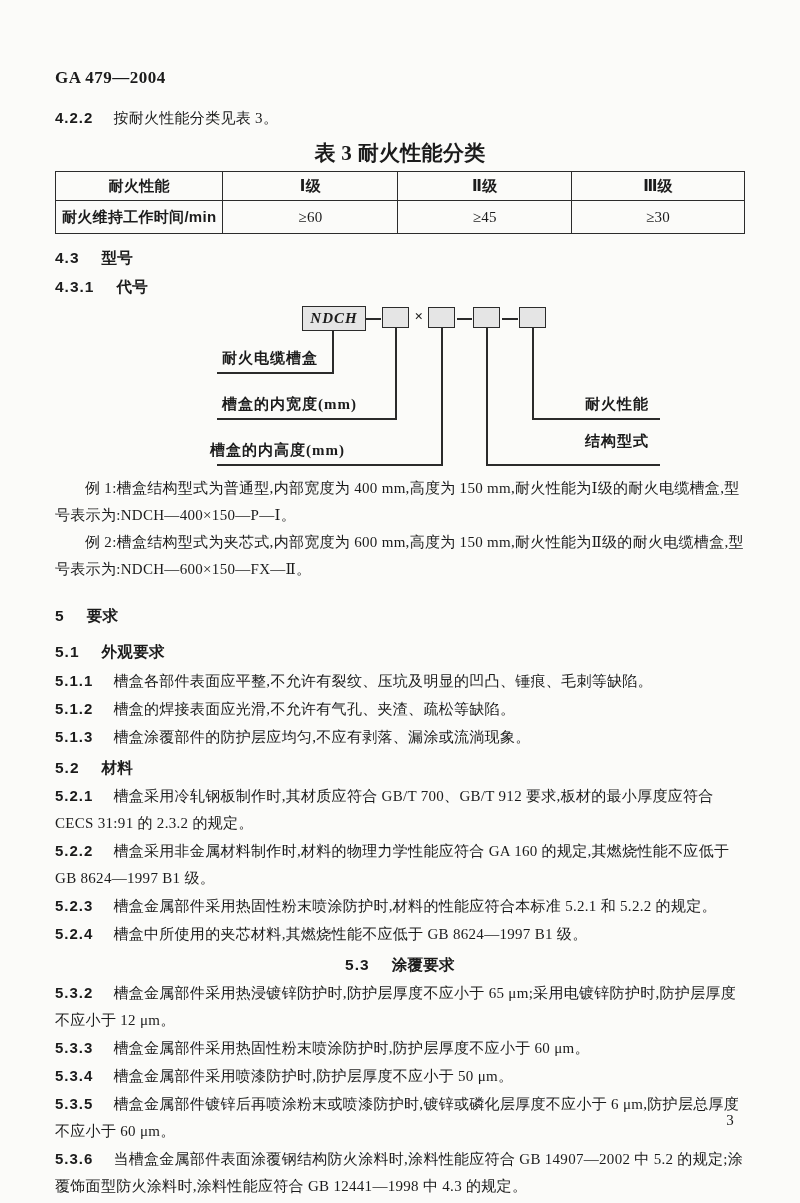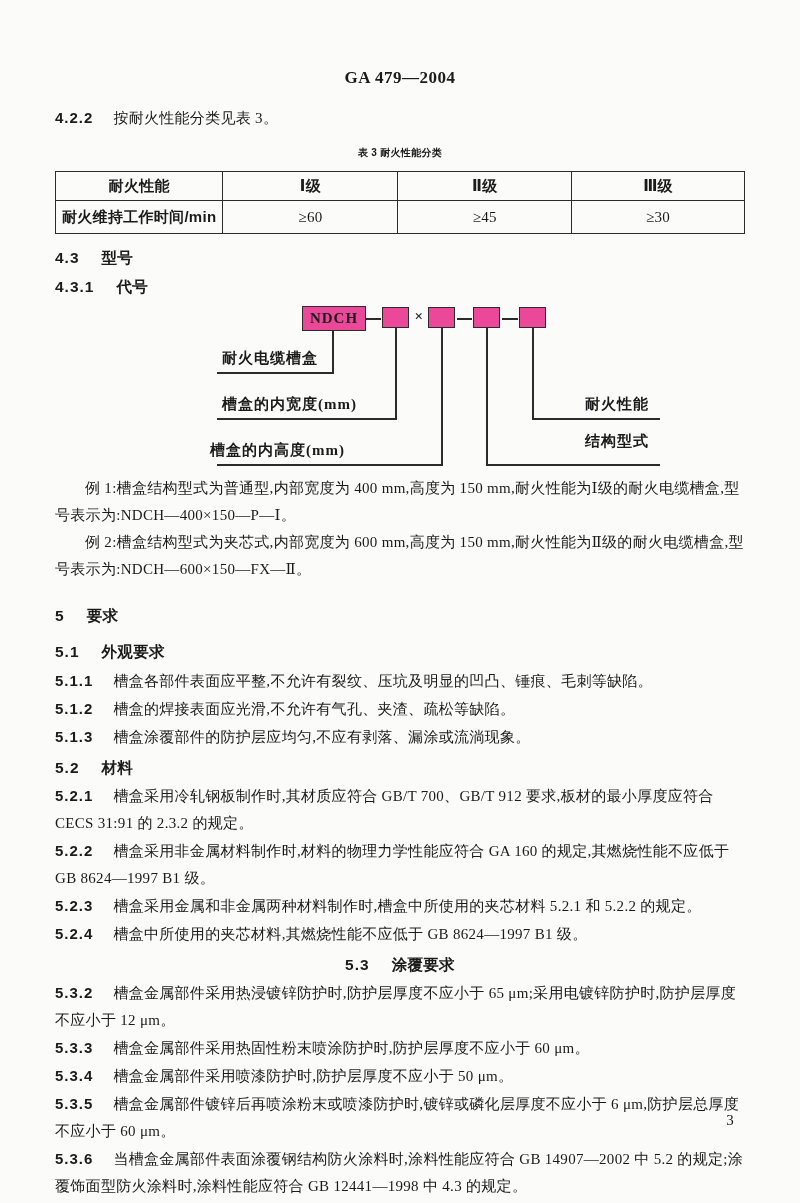--- a/index.html
+++ b/index.html
@@ -11,21 +11,21 @@
     background:#fbfbf9;
     color:#1b1b1b;
     font-family:"Liberation Serif","DejaVu Serif",serif;
     font-size:15px;
     letter-spacing:0.3px;
     box-sizing:border-box;
     padding:68px 55px 0 55px;
     overflow:hidden;
   }
   .doc-header{
-    text-align:center;
+    text-align:left;
     font-weight:bold;
     font-size:17px;
     font-family:"Liberation Serif","DejaVu Serif",serif;
     letter-spacing:0.5px;
   }
   p{margin:0;line-height:27px;}
   .clause{margin-top:0;}
   .cnum{
     font-family:"Liberation Sans","DejaVu Sans",sans-serif;
     font-weight:bold;
@@ -38,22 +38,22 @@
     font-weight:bold;
     font-family:"Liberation Sans","DejaVu Sans",sans-serif;
     line-height:25px;
   }
   .hnum{margin-right:22px;letter-spacing:1px;}
   .p422{margin-top:16px;}
   .table-title{
     margin-top:10px;
     text-align:center;
     font-weight:bold;
-    font-family:Liberation Sans, sans-serif;
-    font-size:10px;
+    font-family:Liberation Serif, serif;
+    font-size:21px;
     line-height:22px;
   }
   table.t3{
     margin-top:7px;
     width:100%;
     border-collapse:collapse;
     table-layout:fixed;
   }
   table.t3 th, table.t3 td{
     border:1.6px solid #2c2c2c;
@@ -67,22 +67,23 @@
   .h43{margin-top:11px;}
   .h431{margin-top:4px;}
   .diagram{
     position:relative;
     height:172px;
     margin-top:4px;
   }
   .dg-box{
     position:absolute;
     border:1.6px solid #2b2b2b;
-    background:#ec4899;
+    background:#e5e5e5;
     box-sizing:border-box;
+    font-style:italic;
   }
   .dg-code{
     left:247px;top:3px;width:64px;height:25px;
     text-align:center;line-height:22px;
     font-weight:bold;font-size:15px;
     font-family:"Liberation Serif","DejaVu Serif",serif;
     letter-spacing:1px;
   }
   .dg-small{top:4px;width:27px;height:21px;}
   .dg-hline,.dg-vline{position:absolute;background:#2b2b2b;}
@@ -202,21 +203,21 @@
   <p class="clause"><span class="cnum">5.1.1</span><span>槽盒各部件表面应平整,不允许有裂纹、压坑及明显的凹凸、锤痕、毛刺等缺陷。</span></p>
   <p class="clause"><span class="cnum">5.1.2</span><span>槽盒的焊接表面应光滑,不允许有气孔、夹渣、疏松等缺陷。</span></p>
   <p class="clause"><span class="cnum">5.1.3</span><span>槽盒涂覆部件的防护层应均匀,不应有剥落、漏涂或流淌现象。</span></p>
 
   <h2 class="h h52">
     <span class="hnum">5.2</span><span>材料</span>
   </h2>
 
   <p class="clause"><span class="cnum">5.2.1</span><span>槽盒采用冷轧钢板制作时,其材质应符合 GB/T 700、GB/T 912 要求,板材的最小厚度应符合 CECS 31:91 的 2.3.2 的规定。</span></p>
   <p class="clause"><span class="cnum">5.2.2</span><span>槽盒采用非金属材料制作时,材料的物理力学性能应符合 GA 160 的规定,其燃烧性能不应低于 GB 8624—1997 B1 级。</span></p>
-  <p class="clause"><span class="cnum">5.2.3</span><span>槽盒采用金属和非金属两种材料制作时,槽盒中所使用的夹芯材料 5.2.1 和 5.2.2 的规定。</span></p>
+  <p class="clause"><span class="cnum">5.2.3</span><span>槽盒金属部件采用热固性粉末喷涂防护时,材料的性能应符合本标准 5.2.1 和 5.2.2 的规定。</span></p>
   <p class="clause"><span class="cnum">5.2.4</span><span>槽盒中所使用的夹芯材料,其燃烧性能不应低于 GB 8624—1997 B1 级。</span></p>
 
   <h2 class="h h53">
     <span class="hnum">5.3</span><span>涂覆要求</span>
   </h2>
 
   <p class="clause"><span class="cnum">5.3.2</span><span>槽盒金属部件采用热浸镀锌防护时,防护层厚度不应小于 65 μm;采用电镀锌防护时,防护层厚度不应小于 12 μm。</span></p>
   <p class="clause"><span class="cnum">5.3.3</span><span>槽盒金属部件采用热固性粉末喷涂防护时,防护层厚度不应小于 60 μm。</span></p>
   <p class="clause"><span class="cnum">5.3.4</span><span>槽盒金属部件采用喷漆防护时,防护层厚度不应小于 50 μm。</span></p>
   <p class="clause"><span class="cnum">5.3.5</span><span>槽盒金属部件镀锌后再喷涂粉末或喷漆防护时,镀锌或磷化层厚度不应小于 6 μm,防护层总厚度不应小于 60 μm。</span></p>

